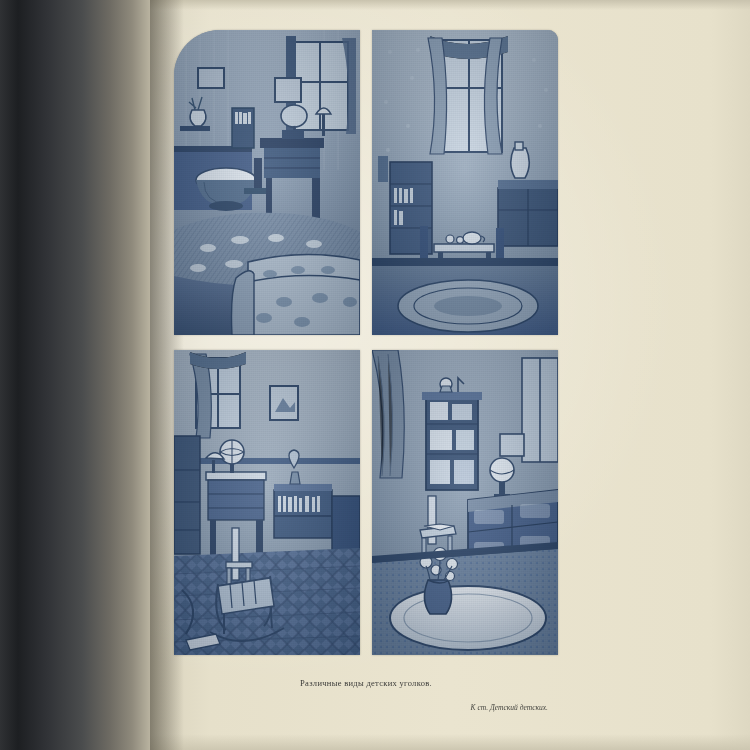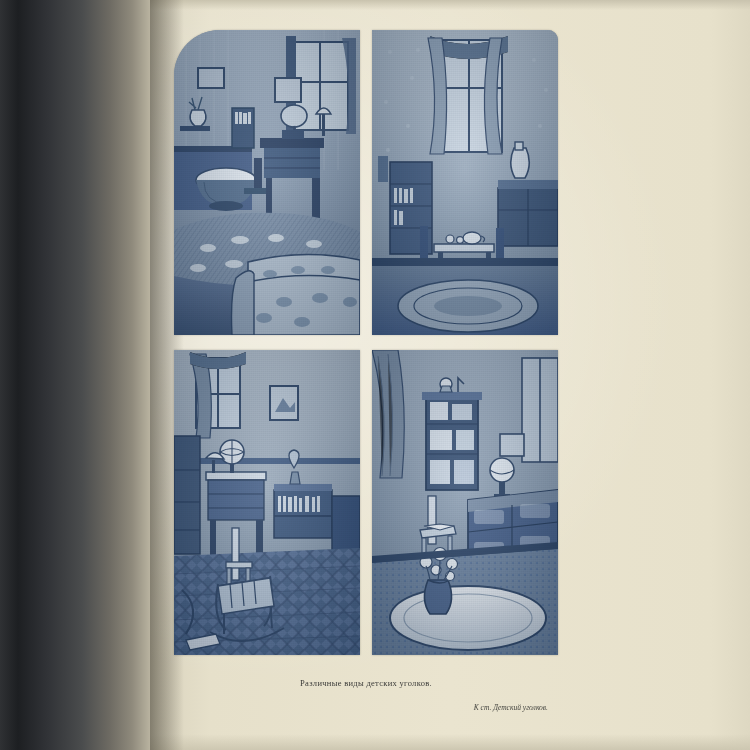--- a/index.html
+++ b/index.html
@@ -567,15 +567,15 @@
         </svg>
         <div class="grain"></div>
         <div class="vig"></div>
       </div>
 
     </div>
   </div>
 
   <div class="caption-main">Различные виды детских уголков.</div>
 
-  <div class="caption-ref">К ст. Детский уголков.</div>
+  <div class="caption-ref">К ст. Детский детских.</div>
 
 </div>
 
 </body></html>

